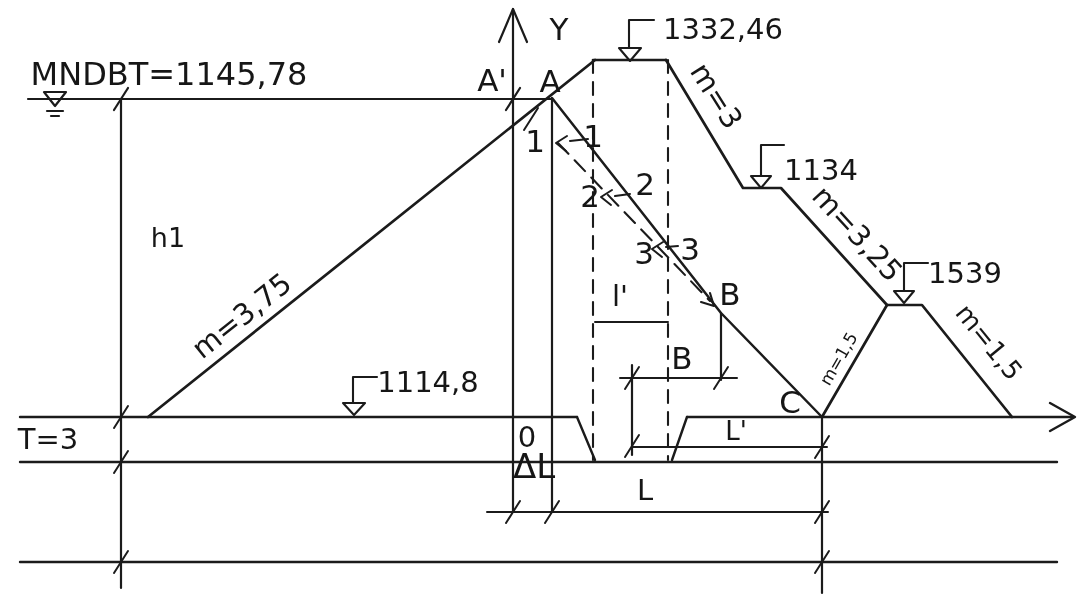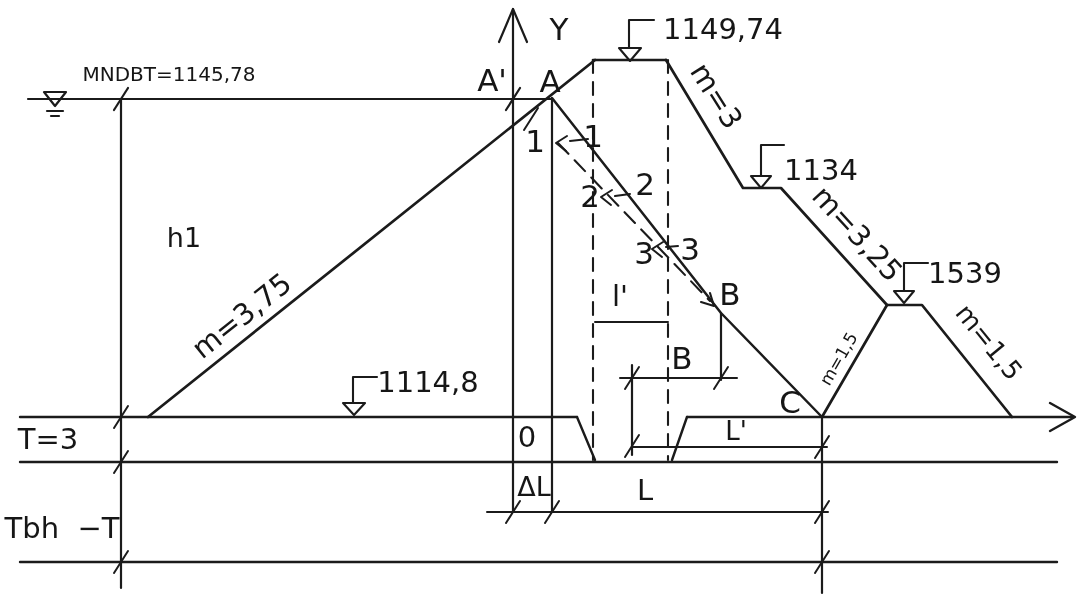--- a/index.html
+++ b/index.html
@@ -120,23 +120,23 @@
           <line x1="615" y1="196" x2="630" y2="194"></line>
         </g>
         <g>
           <polyline points="663,242 652,249 662,257"></polyline>
           <line x1="666" y1="247" x2="678" y2="246"></line>
         </g>
       </g>
     </g>
   </svg>
 
-  <span class="lbl" style="left:169px;top:74px;font-size:20px">MNDBT=1145,78</span>
+  <span class="lbl" style="left:169px;top:74px;font-size:32px">MNDBT=1145,78</span>
 
-  <span class="lbl" style="left:723px;top:29px">1149,74</span>
+  <span class="lbl" style="left:723px;top:29px">1332,46</span>
   <span class="lbl" style="left:821px;top:170px">1134</span>
   <span class="lbl" style="left:965px;top:273px">1539</span>
   <span class="lbl" style="left:428px;top:382px">1114,8</span>
 
   <span class="lbl" style="left:242px;top:316px;transform:translate(-50%,-50%) rotate(-38.5deg)">m=3,75</span>
   <span class="lbl" style="left:716px;top:96px;transform:translate(-50%,-50%) rotate(58deg)">m=3</span>
   <span class="lbl" style="left:857px;top:234px;transform:translate(-50%,-50%) rotate(47.5deg)">m=3,25</span>
   <span class="lbl" style="left:989px;top:342px;font-size:26px;transform:translate(-50%,-50%) rotate(51deg)">m=1,5</span>
   <span class="lbl" style="left:839px;top:359px;font-size:17px;transform:translate(-50%,-50%) rotate(-60deg)">m=1,5</span>
 
@@ -148,22 +148,21 @@
   <span class="lbl" style="left:730px;top:294px;font-size:31px">B</span>
   <span class="lbl" style="left:790px;top:402px;font-size:31px">C</span>
 
   <span class="lbl" style="left:535px;top:141px;font-size:31px">1</span>
   <span class="lbl" style="left:593px;top:136px;font-size:31px">1</span>
   <span class="lbl" style="left:590px;top:196px;font-size:31px">2</span>
   <span class="lbl" style="left:645px;top:184px;font-size:31px">2</span>
   <span class="lbl" style="left:644px;top:253px;font-size:31px">3</span>
   <span class="lbl" style="left:690px;top:249px;font-size:31px">3</span>
 
-  <span class="lbl" style="left:184px;top:237px;font-size:27px">h1</span>
+  <span class="lbl" style="left:168px;top:237px;font-size:27px">h1</span>
   <span class="lbl" style="left:48px;top:439px">T=3</span>
-  <span class="lbl" style="left:62px;top:528px">Tbh  −T</span>
-  <span class="lbl" style="left:534px;top:486px;font-size:27px">ΔL</span>
+  <span class="lbl" style="left:534px;top:466px;font-size:34px">ΔL</span>
   <span class="lbl" style="left:645px;top:490px">L</span>
   <span class="lbl" style="left:736px;top:431px;font-size:26px">L'</span>
   <span class="lbl" style="left:620px;top:296px">l'</span>
   <span class="lbl" style="left:682px;top:358px;font-size:31px">B</span>
 
 </div>
 
 </body></html>

